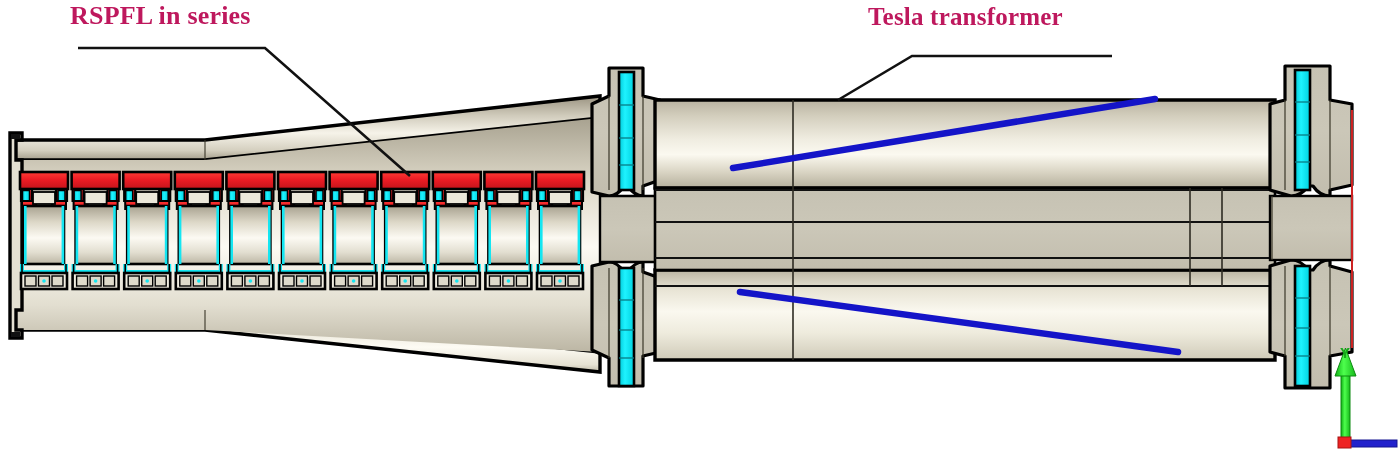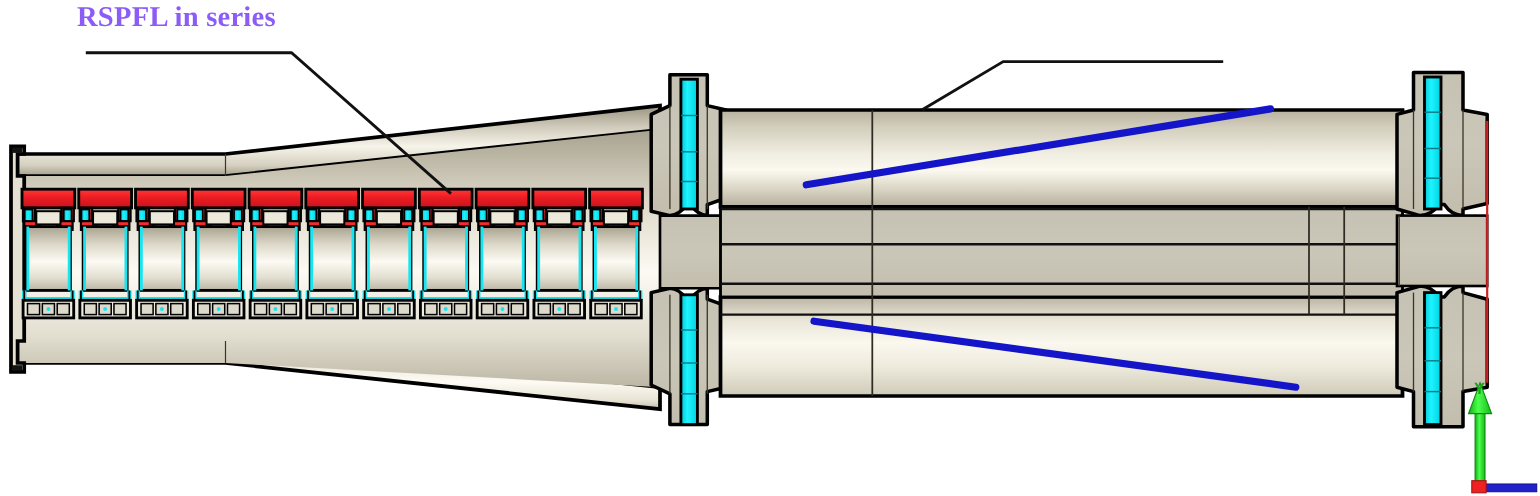--- a/index.html
+++ b/index.html
@@ -1,20 +1,20 @@
 <!DOCTYPE html>
 <html><head>
 <meta charset="utf-8">
 <title>RSPFL Tesla Transformer Assembly</title>
 <style>
   html,body{margin:0;padding:0;background:#ffffff;}
   body{font-family:"Liberation Serif",serif;}
   #stage{position:relative;width:1400px;height:451px;background:#ffffff;overflow:hidden;}
   #svgroot{position:absolute;left:0;top:0;width:1400px;height:451px;}
-  .lbl{position:absolute;font-family:"Liberation Serif",serif;font-weight:bold;color:#8b5cf6;white-space:nowrap;}
+  .lbl{position:absolute;font-family:"Liberation Serif",serif;font-weight:bold;color:#be185d;white-space:nowrap;}
   #lbl-rspfl{left:70px;top:1px;font-size:26px;letter-spacing:.2px;}
   #lbl-tesla{left:868px;top:3px;font-size:25px;letter-spacing:.2px;}
 </style>
 </head>
 <body>
 
 <div id="stage">
 
   <svg id="svgroot" viewBox="0 0 1400 451">
     <defs>
@@ -244,14 +244,15 @@
       <rect x="1341" y="368" width="9" height="76" fill="url(#gGreen)" stroke="#0d8a11" stroke-width="1"></rect>
       <polygon points="1345.5,348 1335,376 1356,376" fill="url(#gGreen)" stroke="#0d8a11" stroke-width="1"></polygon>
 
       <rect x="1338" y="437" width="13" height="11" fill="#ee2222" stroke="#a81212" stroke-width="1"></rect>
 
       <text x="1345" y="358" font-family="'Liberation Sans',sans-serif" font-size="15" font-weight="bold" fill="#17a81b" text-anchor="middle">Y</text>
     </g>
   </svg>
 
   <div class="lbl" id="lbl-rspfl">RSPFL in series</div>
+  <div class="lbl" id="lbl-tesla">Tesla transformer</div>
 
 </div>
 
 </body></html>

